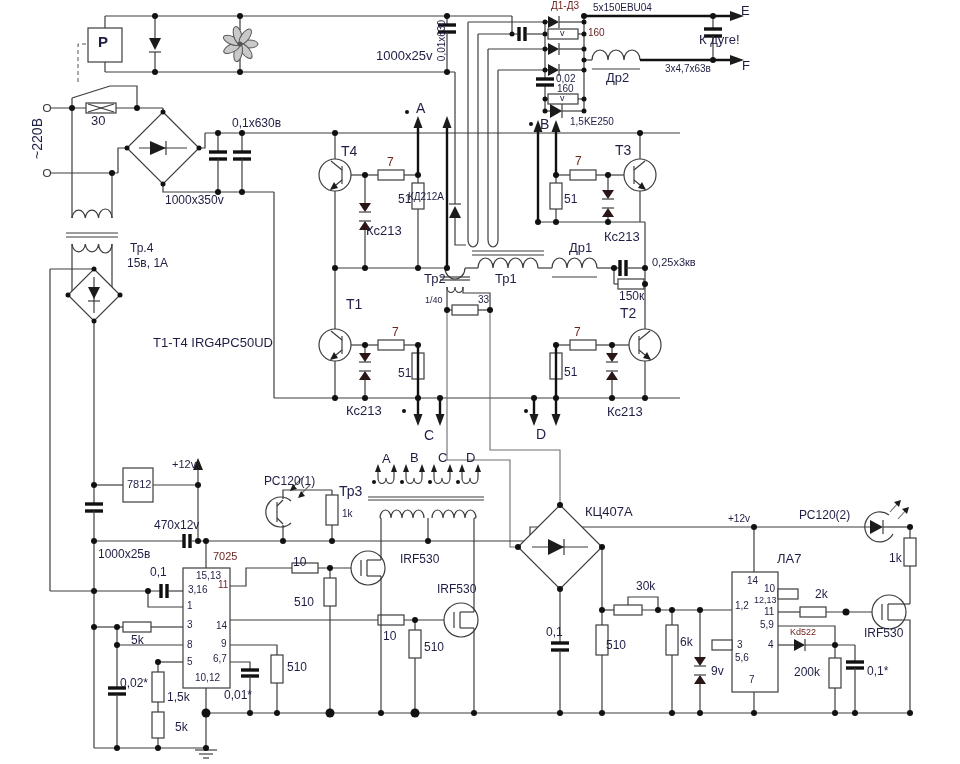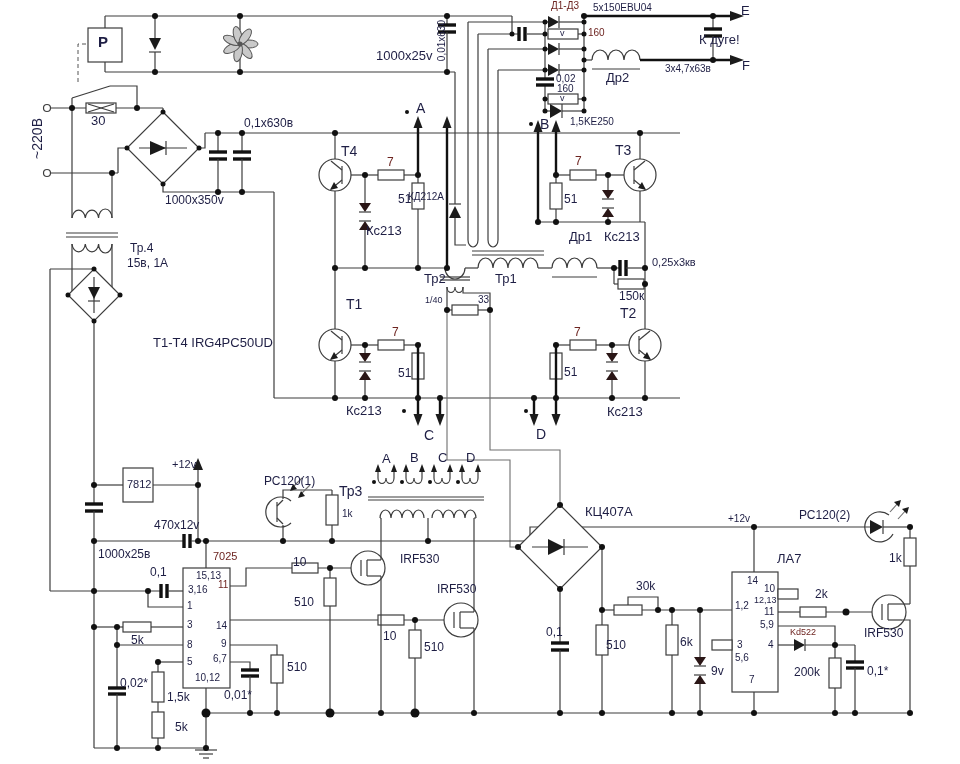--- a/index.html
+++ b/index.html
@@ -638,21 +638,21 @@
     <circle class="dt" cx="374" cy="482" r="2"></circle>
         <circle class="dt" cx="402" cy="482" r="2"></circle>
         <circle class="dt" cx="430" cy="482" r="2"></circle>
         <circle class="dt" cx="458" cy="482" r="2"></circle>
   </g>
 </svg>
 
 <span class="lb s15 b" style="left:98px;top:34px">P</span>
 <span class="lb s13" style="left:91px;top:114px">30</span>
 <span class="lb s14 vert" style="left:30px;top:118px">~220В</span>
-<span class="lb s12" style="left:244px;top:117px">0,1x630в</span>
+<span class="lb s12" style="left:232px;top:117px">0,1x630в</span>
 <span class="lb s12" style="left:165px;top:194px">1000x350v</span>
 <span class="lb s12" style="left:130px;top:242px">Тр.4</span>
 <span class="lb s12" style="left:127px;top:257px">15в, 1А</span>
 <span class="lb s13" style="left:153px;top:336px">T1-T4 IRG4PC50UD</span>
 <span class="lb s13" style="left:376px;top:49px">1000x25v</span>
 <span class="lb s10 vert" style="left:437px;top:20px">0,01x630</span>
 
 <span class="lb s10 mar" style="left:551px;top:1px">Д1-Д3</span>
 <span class="lb s10" style="left:593px;top:3px">5x150EBU04</span>
 <span class="lb s9" style="left:560px;top:29px">v</span>
@@ -687,21 +687,21 @@
 <span class="lb s13" style="left:346px;top:404px">Кс213</span>
 <span class="lb s14" style="left:620px;top:306px">T2</span>
 <span class="lb s12 mar" style="left:574px;top:326px">7</span>
 <span class="lb s12" style="left:564px;top:366px">51</span>
 <span class="lb s13" style="left:607px;top:405px">Кс213</span>
 
 <span class="lb s13" style="left:424px;top:272px">Тр2</span>
 <span class="lb s9" style="left:425px;top:296px">1/40</span>
 <span class="lb s10" style="left:478px;top:295px">33</span>
 <span class="lb s13" style="left:495px;top:272px">Тр1</span>
-<span class="lb s13" style="left:569px;top:230px">Др1</span>
+<span class="lb s13" style="left:569px;top:241px">Др1</span>
 <span class="lb s11" style="left:652px;top:257px">0,25x3кв</span>
 <span class="lb s12" style="left:619px;top:290px">150к</span>
 
 <span class="lb s11" style="left:127px;top:479px">7812</span>
 <span class="lb s11" style="left:172px;top:459px">+12v</span>
 <span class="lb s12" style="left:154px;top:519px">470x12v</span>
 <span class="lb s12" style="left:98px;top:548px">1000x25в</span>
 
 <span class="lb s11 mar" style="left:213px;top:551px">7025</span>
 <span class="lb s12" style="left:150px;top:566px">0,1</span>

